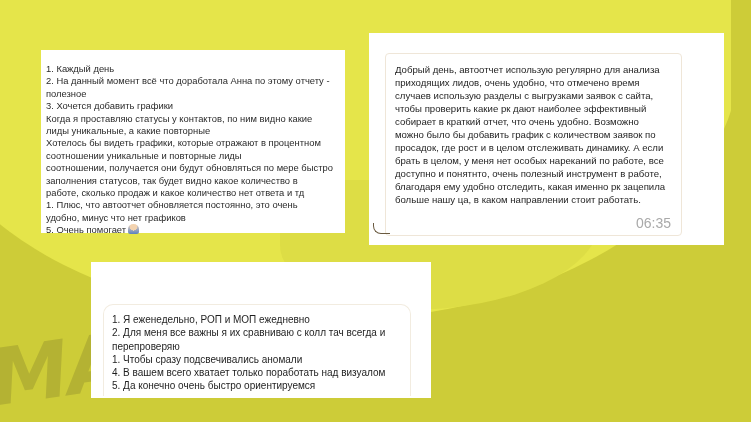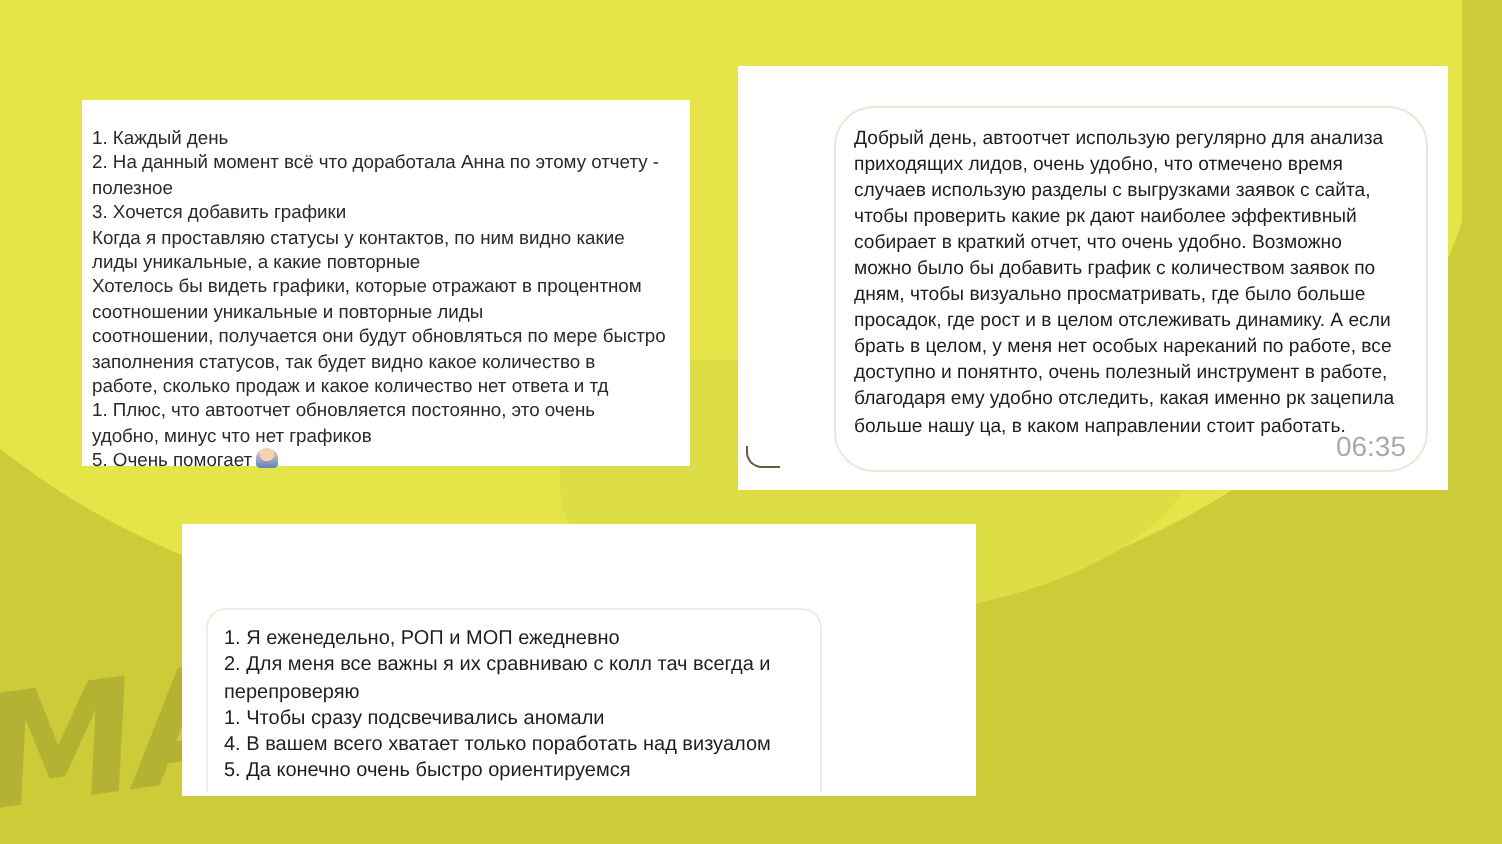--- a/index.html
+++ b/index.html
@@ -76,27 +76,26 @@
       width: 355px;
       height: 212px;
     }
     .bubble {
       position: absolute;
       left: 16px;
       top: 20px;
       width: 297px;
       height: 183px;
       border: 1px solid #efe6d8;
-      border-radius: 20px;
+      border-radius: 4px;
       padding: 9px 0 0 9px;
       box-sizing: border-box;
       font-size: 9.6px;
       line-height: 13.05px;
       color: #1e1e1e;
-      margin-left: 32px;
     }
     .bubble .line { white-space: nowrap; }
     .bubble .time {
       position: absolute;
       right: 10px;
       bottom: 5px;
       font-size: 14px;
       color: #a9a9a9;
     }
     .bubble-tail {
@@ -105,21 +104,21 @@
       top: 190px;
       width: 16px;
       height: 10px;
       border-left: 1.5px solid #6a5a40;
       border-bottom: 1.5px solid #6a5a40;
       border-radius: 0 0 0 8px;
     }
     .card-3 {
       left: 91px;
       top: 262px;
-      width: 397px;
+      width: 340px;
       height: 136px;
     }
     .bubble-3 {
       position: absolute;
       left: 12px;
       top: 42px;
       width: 308px;
       height: 92px;
       border: 1px solid #f2ece0;
       border-bottom: none;
@@ -170,21 +169,20 @@
 </div>
 
 <div class="card card-2">
   <div class="bubble">
     <div class="line">Добрый день, автоотчет использую регулярно для анализа</div>
     <div class="line">приходящих лидов, очень удобно, что отмечено время</div>
     <div class="line">случаев  использую разделы с выгрузками заявок с сайта,</div>
     <div class="line">чтобы проверить какие рк дают наиболее эффективный</div>
     <div class="line">собирает в краткий отчет, что очень удобно. Возможно</div>
     <div class="line">можно было бы добавить график с количеством заявок по</div>
-    <div class="line">дням, чтобы визуально просматривать, где было больше</div>
     <div class="line">просадок, где рост и в целом отслеживать динамику. А если</div>
     <div class="line">брать в целом, у меня нет особых нареканий по работе, все</div>
     <div class="line">доступно и понятнто, очень полезный инструмент в работе,</div>
     <div class="line">благодаря ему удобно отследить, какая именно рк зацепила</div>
     <div class="line">больше нашу ца, в каком направлении стоит работать.</div>
     <span class="time">06:35</span>
   </div>
   <div class="bubble-tail"></div>
 </div>
 

